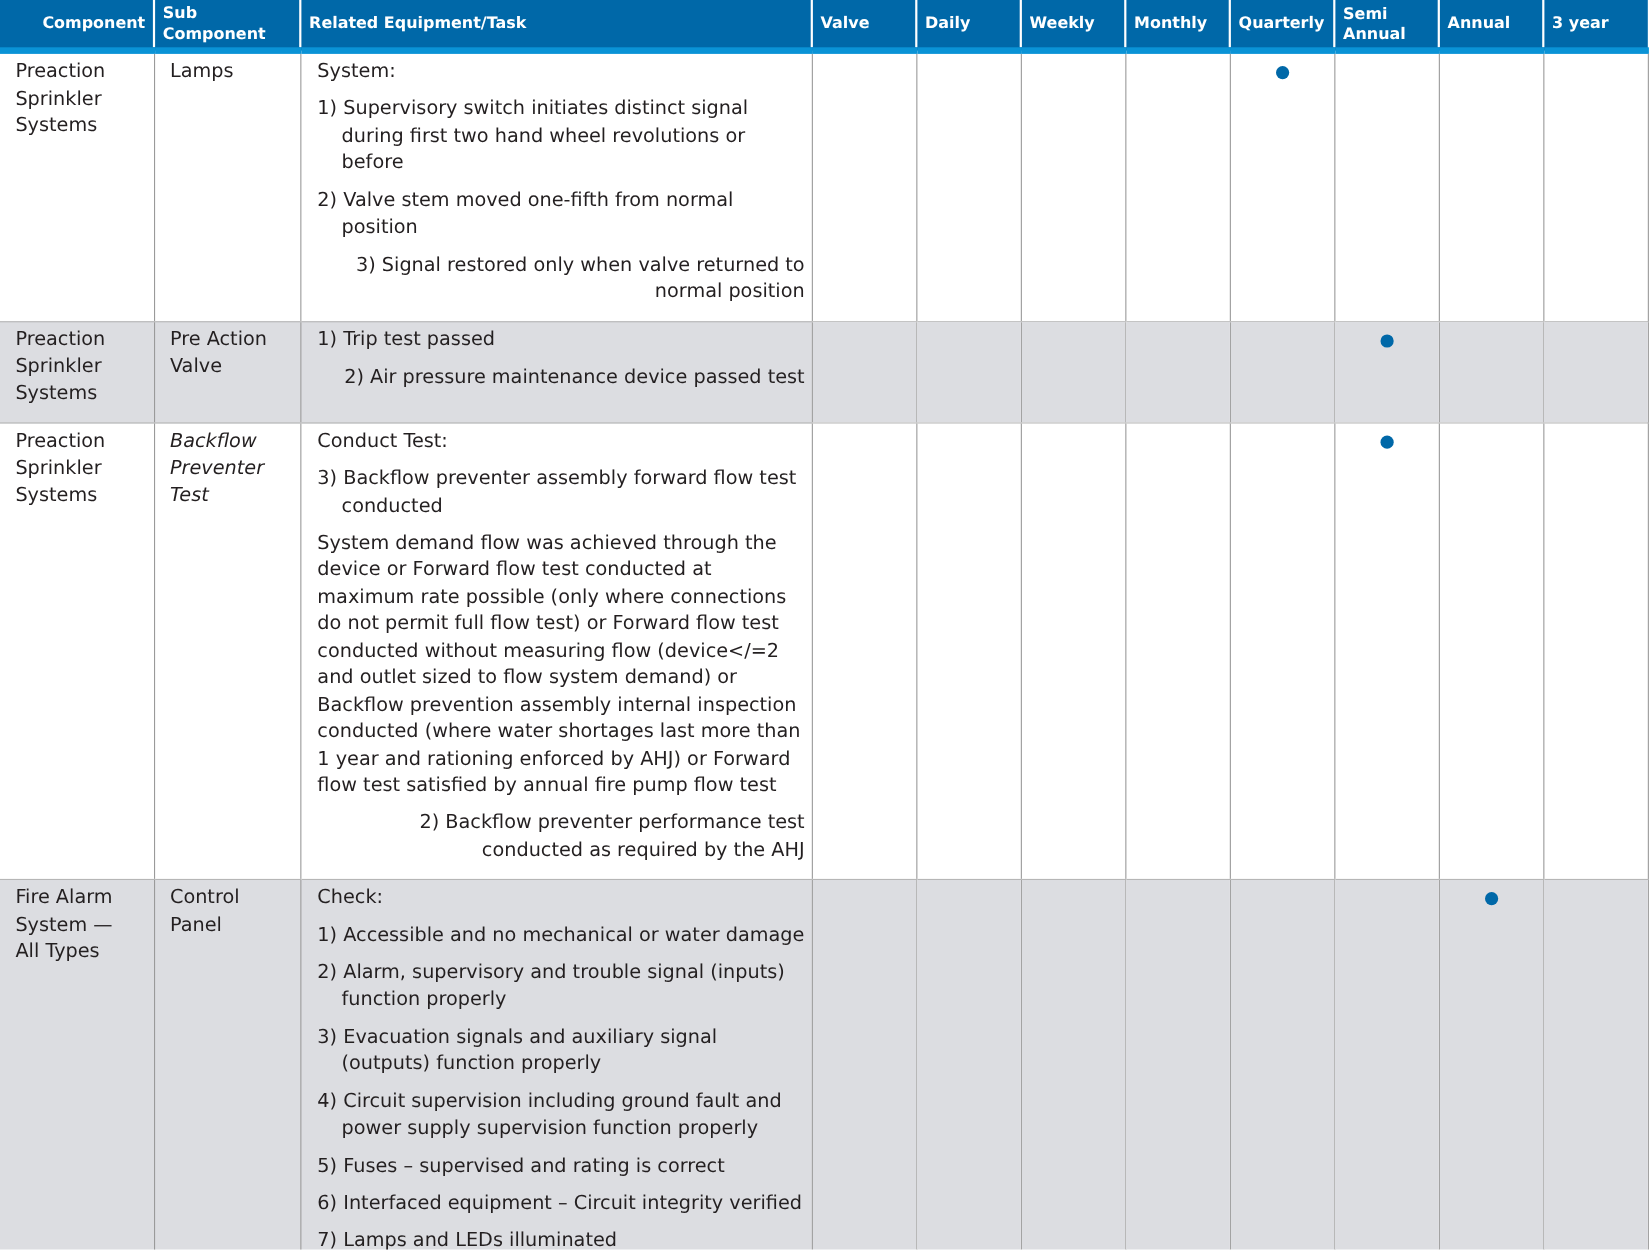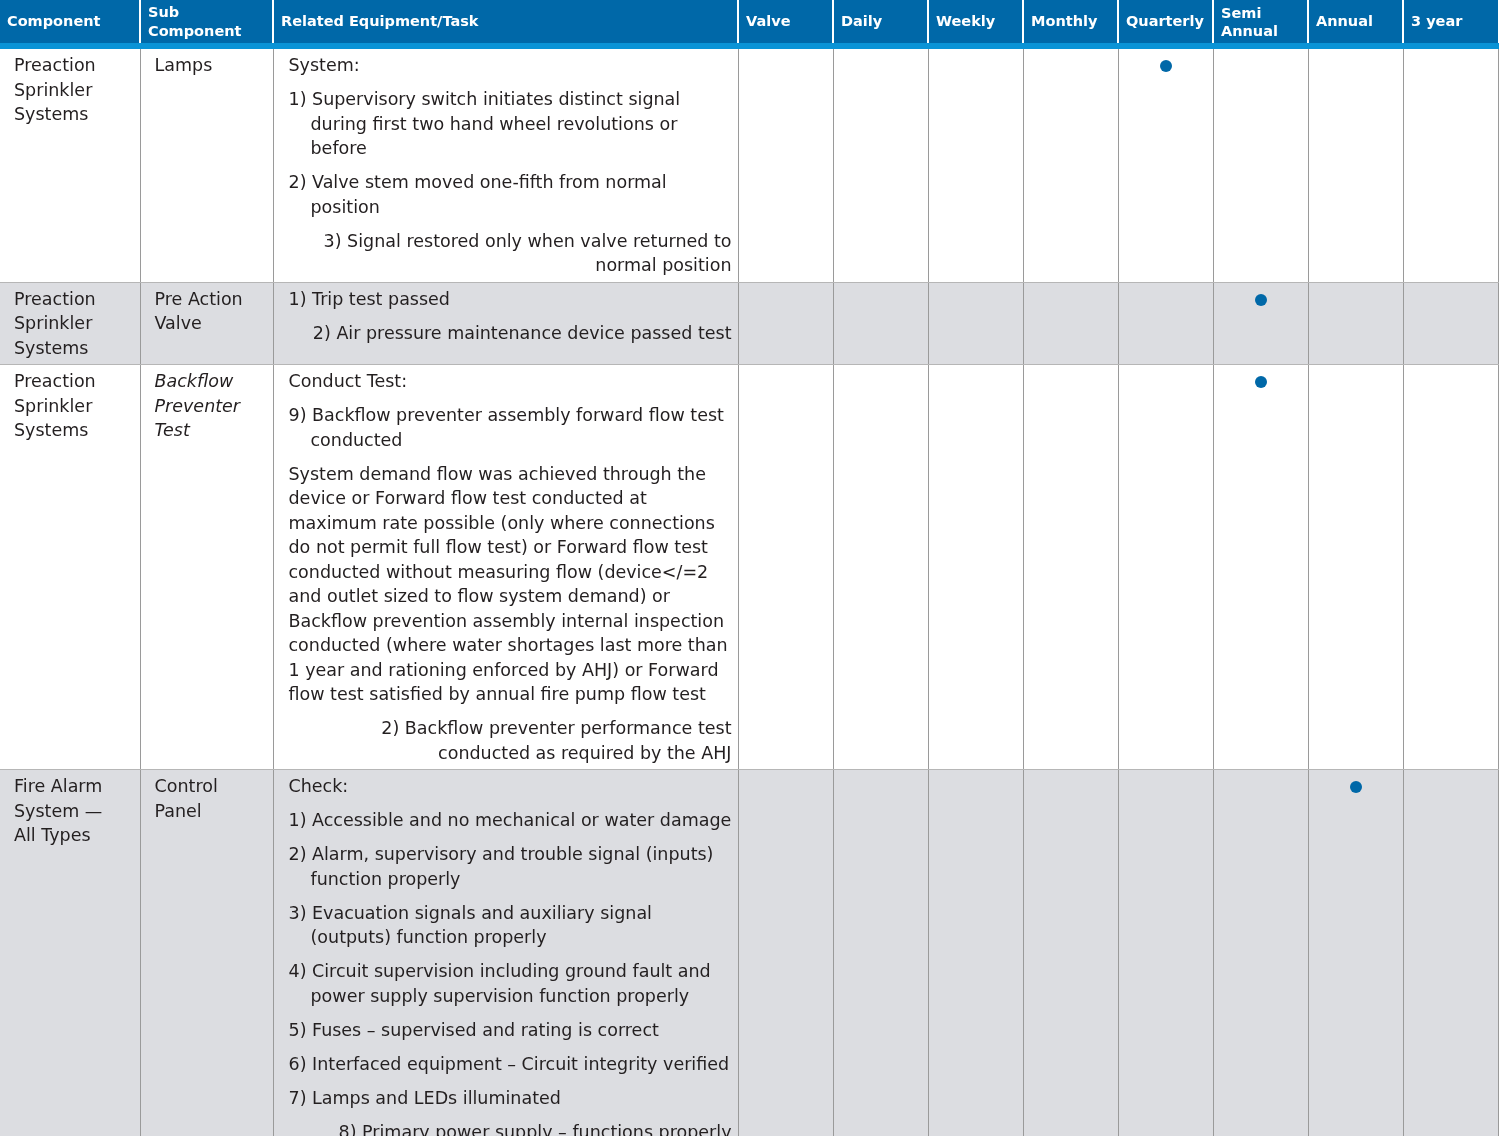--- a/index.html
+++ b/index.html
@@ -21,30 +21,30 @@
     font-size: 14.5px;
     line-height: 19px;
     text-align: left;
     vertical-align: middle;
     padding: 0 7px;
     height: 46px;
     border-left: 2px solid #ffffff;
     border-bottom: 6px solid #0a93d6;
     box-sizing: border-box;
   }
-  thead th:first-child { border-left: none; }
+  thead th:first-child { border-left: none; text-align: right; }
   tbody td {
     font-family: "DejaVu Sans", sans-serif;
     font-size: 17.5px;
     line-height: 24.5px;
     color: #231f20;
     vertical-align: top;
     border-left: 1px solid #9a9a9a;
     border-bottom: 1px solid #b6b6b6;
-    padding: 4px 8px 4px 14px;
+    padding: 4px 8px 14px 14px;
     box-sizing: border-box;
   }
   tbody td:first-child { border-left: none; }
   tbody td:last-child { border-right: 1px solid #9a9a9a; }
   tbody tr.shade td { background: #dcdde1; }
   td.task { padding-left: 15px; padding-right: 6px; }
   .line { display: block; margin-bottom: 9.5px; }
   .line:last-child { margin-bottom: 0; }
   .item { display: block; padding-left: 22px; text-indent: -22px; margin-bottom: 9.5px; }
   .item:last-child { margin-bottom: 0; text-align: right; }
@@ -123,21 +123,21 @@
       <td class="freq"><span class="dot"></span></td>
       <td class="freq"></td>
       <td class="freq"></td>
     </tr>
 
     <tr style="height:400px;">
       <td style="padding-right:30px;">Preaction Sprinkler Systems</td>
       <td style="padding-right:20px;font-style:italic;">Backflow Preventer Test</td>
       <td class="task">
         <span class="line">Conduct Test:</span>
-        <span class="item">9) Backflow preventer assembly forward flow test conducted</span>
+        <span class="item">3) Backflow preventer assembly forward flow test conducted</span>
         <span class="para">System demand flow was achieved through the device or Forward flow test conducted at maximum rate possible (only where connections do not permit full flow test) or Forward flow test conducted without measuring flow (device&lt;/=2 and outlet sized to flow system demand) or Backflow prevention assembly internal inspection conducted (where water shortages last more than 1 year and rationing enforced by AHJ) or Forward flow test satisfied by annual fire pump flow test</span>
         <span class="item">2) Backflow preventer performance test conducted as required by the AHJ</span>
       </td>
       <td class="freq"></td>
       <td class="freq"></td>
       <td class="freq"></td>
       <td class="freq"></td>
       <td class="freq"></td>
       <td class="freq"><span class="dot"></span></td>
       <td class="freq"></td>

